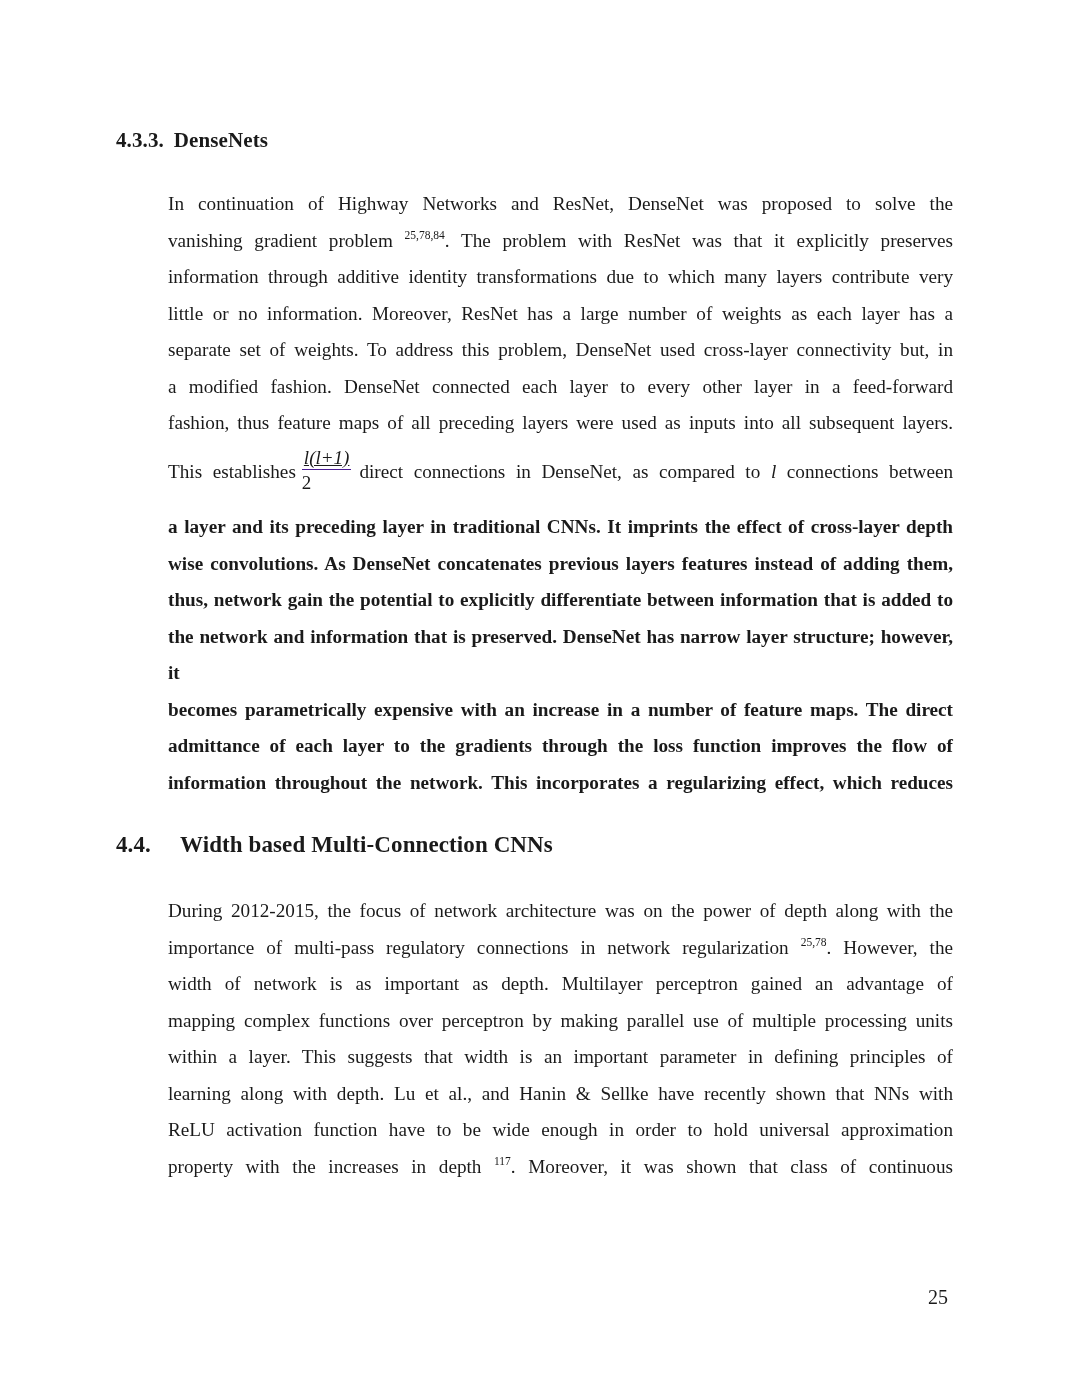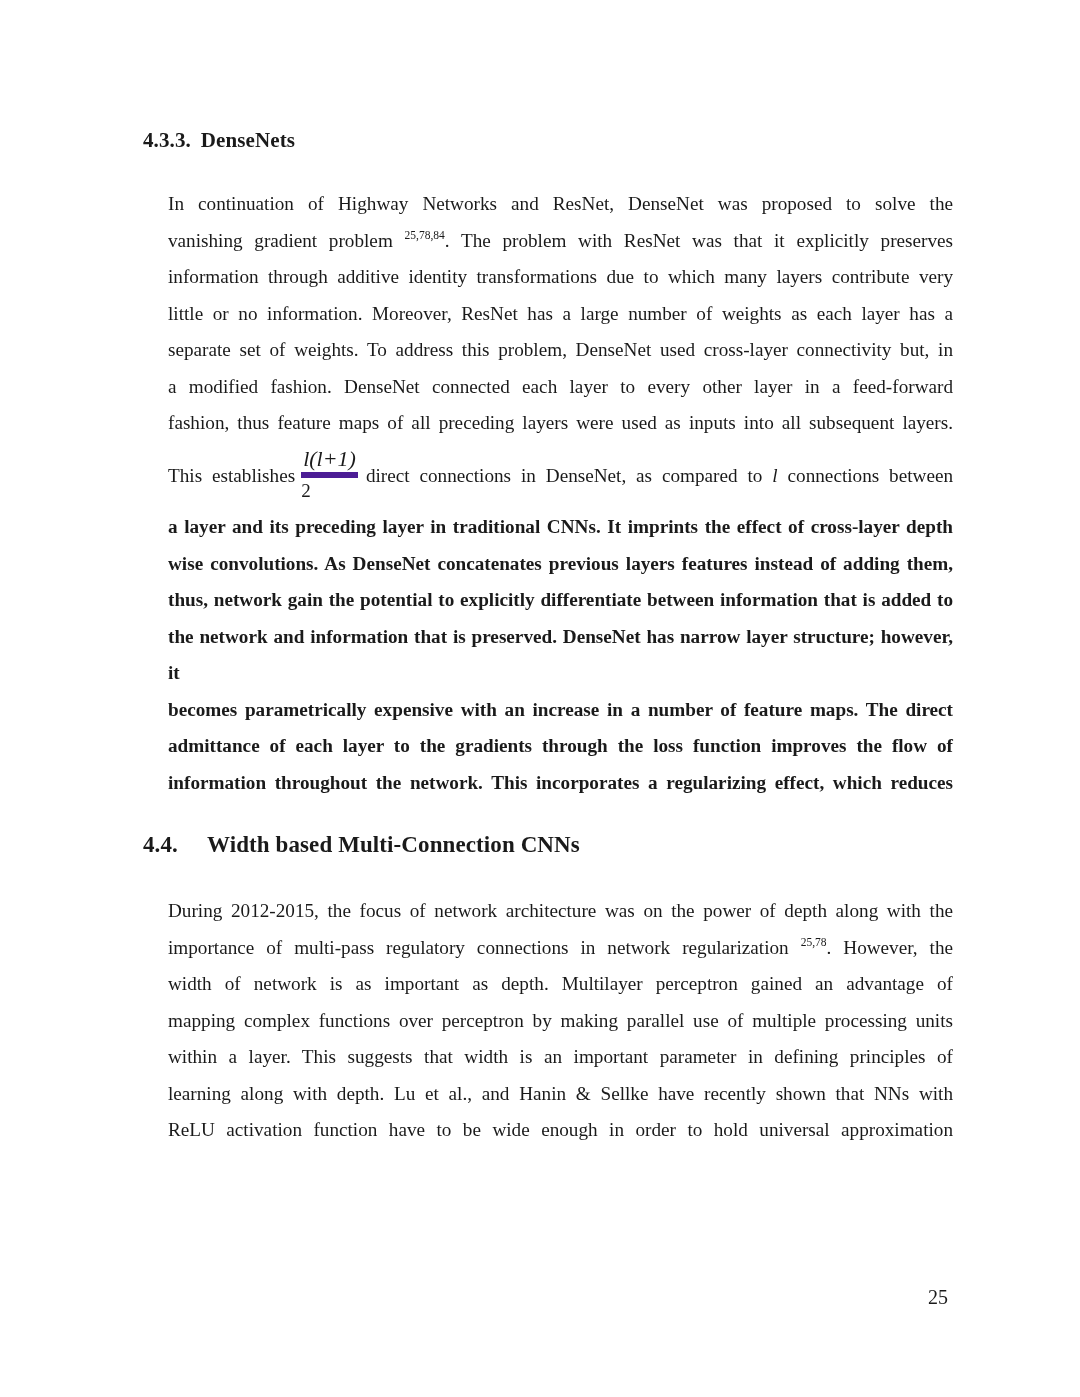--- a/index.html
+++ b/index.html
@@ -1,30 +1,30 @@
 <!DOCTYPE html>
 <html><head>
 <meta charset="utf-8">
 <style>
   html, body { margin: 0; padding: 0; background: #ffffff; }
   body { width: 1080px; height: 1397px; position: relative; overflow: hidden;
          font-family: "Liberation Serif", "DejaVu Serif", serif; color: #1a1a1a; }
-  h2.section { position: absolute; left: 143px; margin: 0; font-weight: bold; font-size: 21px; letter-spacing: 0.1px; }
+  h2.section { position: absolute; left: 116px; margin: 0; font-weight: bold; font-size: 21px; letter-spacing: 0.1px; }
   h2.sub { top: 128px; }
   h2.main { top: 832px; font-size: 23px; }
   h2 .num { display: inline-block; }
   h2.sub .num { margin-right: 10px; }
   h2.main .num { width: 64px; }
   p.para { position: absolute; left: 127px; width: 826px; margin: 0; font-size: 19.2px;
            line-height: 36.5px; text-align: justify; text-align-last: justify; }
   p.para span.line { display: block; text-align: justify; text-align-last: justify; margin-left: 41px; }
   p.para span.line.endline { text-align-last: left; }
   sup { font-size: 11.5px; vertical-align: 8px; line-height: 0; }
   .frac { display: inline-block; vertical-align: middle; text-align: center; margin: 0 8px 0 6px; line-height: 1; position: relative; top: -4px; }
-  .frac .numer { display: block; padding: 0 2px 2px 2px; border-bottom: 6px solid #4c1d95; font-size: 22px; }
+  .frac .numer { display: block; padding: 0 2px 2px 2px; border-bottom: 1px solid #4c1d95; font-size: 19px; text-decoration: underline; }
   .frac .denom { display: block; padding-top: 3px; font-size: 19px; }
   .ital { font-style: italic; }
   .pageno { position: absolute; left: 928px; top: 1286px; font-size: 20px; }
   #p1 { top: 186px; }
   #p1b { top: 452px; }
   #p1c { top: 509px; font-weight: bold; }
   #p2 { top: 893px; }
 </style>
 </head>
 <body>
@@ -62,15 +62,16 @@
 </h2>
 
 <p class="para" id="p2">
   <span class="line">During 2012-2015, the focus of network architecture was on the power of depth along with the</span>
   <span class="line"><span>importance of multi-pass regulatory connections in network regularization</span> <sup>25,78</sup><span>. However, the</span></span>
   <span class="line">width of network is as important as depth. Multilayer perceptron gained an advantage of</span>
   <span class="line">mapping complex functions over perceptron by making parallel use of multiple processing units</span>
   <span class="line">within a layer. This suggests that width is an important parameter in defining principles of</span>
   <span class="line">learning along with depth. Lu et al., and Hanin &amp; Sellke have recently shown that NNs with</span>
   <span class="line">ReLU activation function have to be wide enough in order to hold universal approximation</span>
+  <span class="line"><span>property with the increases in depth</span> <sup>117</sup><span>. Moreover, it was shown that class of continuous</span></span>
 </p>
 
 <div class="pageno">25</div>
 
 </body></html>

